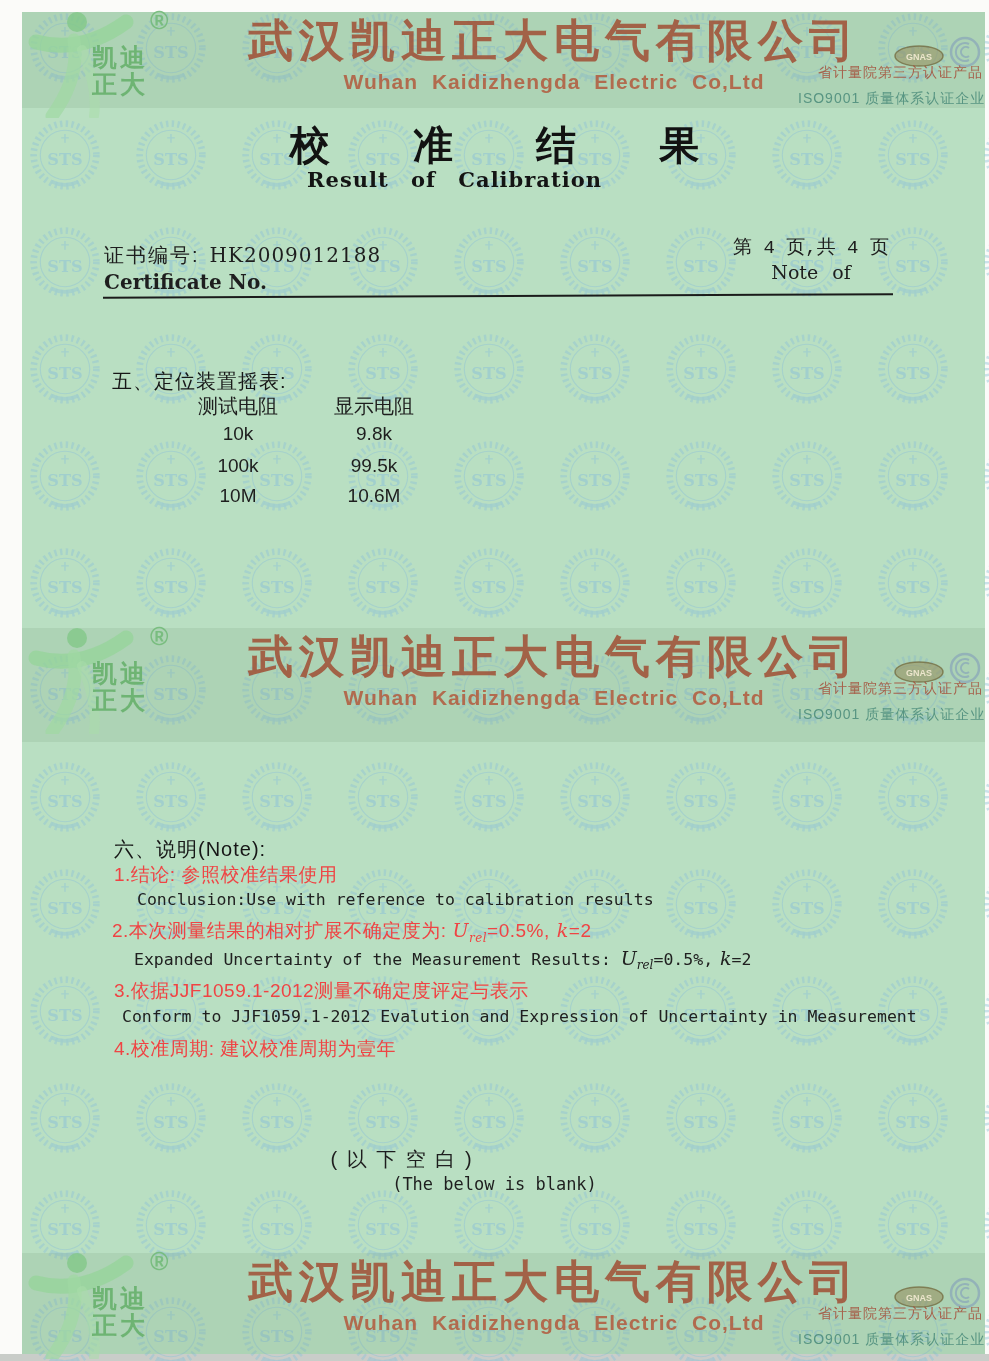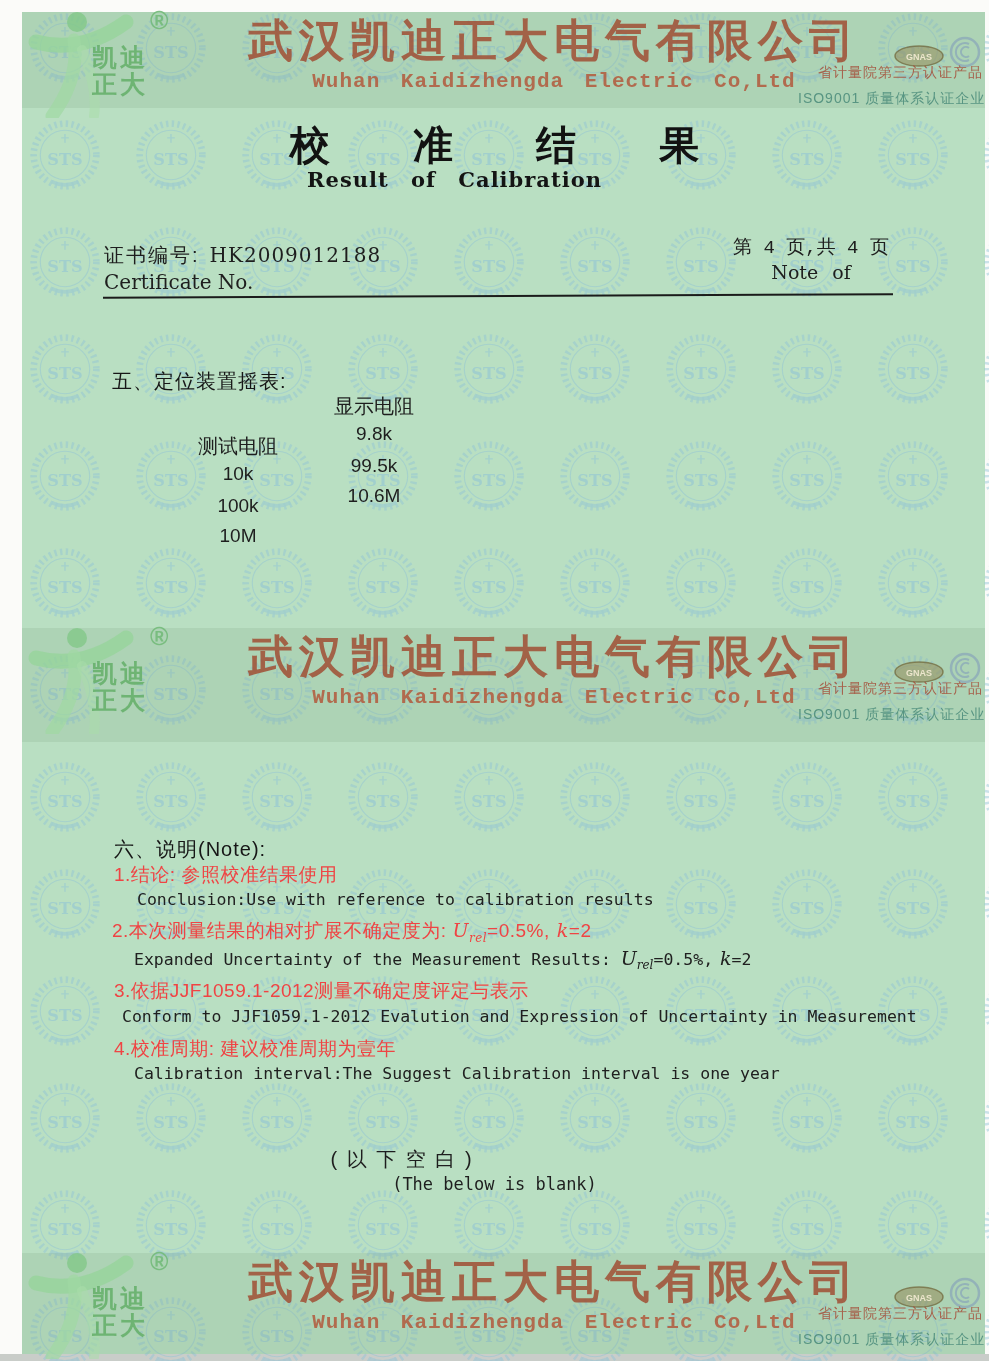--- a/index.html
+++ b/index.html
@@ -37,21 +37,21 @@
   }
   .band .company {
     position:absolute; left:222px; top:4px; width:620px; text-align:center; z-index:2;
   }
   .band .company-cn {
     font-family:"DejaVu Serif","Liberation Serif",serif;
     font-size:45px; font-weight:bold; letter-spacing:6px; line-height:50px;
     color:rgba(160,78,52,0.85); white-space:nowrap;
   }
   .band .company-en {
-    font-family:Liberation Mono, monospace;
+    font-family:Liberation Sans, sans-serif;
     font-size:21px; font-weight:bold; letter-spacing:1px; word-spacing:7px;
     color:rgba(178,92,64,0.88); margin-top:4px; white-space:nowrap;
   }
   .band .cert-icons { position:absolute; right:2px; top:24px; width:90px; height:32px; z-index:2; }
   .band .cert-line1 {
     position:absolute; right:2px; top:52px; width:175px; text-align:right; z-index:2;
     font-size:14px; letter-spacing:1px; color:rgba(165,84,63,0.9); white-space:nowrap;
   }
   .band .cert-line2 {
     position:absolute; right:2px; top:78px; width:185px; text-align:right; z-index:2;
@@ -67,30 +67,30 @@
     font-size:40px; font-weight:bold; letter-spacing:36px; text-indent:36px;
     color:#121212;
   }
   .title-en {
     left:0; width:909px; top:167px; text-align:center;
     font-family:"DejaVu Serif","Liberation Serif",serif;
     font-size:21px; font-weight:bold; word-spacing:14px; letter-spacing:1px; color:#141414;
   }
   .cert-label-cn { left:104px; top:242px; font-size:20px; letter-spacing:2px; }
   .cert-no { font-family:"DejaVu Serif","Liberation Serif",serif; letter-spacing:1px; margin-left:10px; }
-  .cert-label-en { left:104px; top:270px; font-family:"DejaVu Serif","Liberation Serif",serif; font-size:20px; }
+  .cert-label-en { left:104px; top:270px; font-family:"DejaVu Serif","Liberation Serif",serif; font-size:20px;font-weight:bold; }
   .page-cn { left:726px; top:234px; width:170px; text-align:center; font-size:19px;font-family:Liberation Mono, monospace; }
   .page-en { left:726px; top:261px; width:170px; text-align:center;
              font-family:"DejaVu Serif","Liberation Serif",serif; font-size:19px; word-spacing:8px; }
   .rule { left:103px; top:295px; width:790px; height:2px; background:#1b1b1b; transform:rotate(-0.25deg); }
 
   .s-heading { font-size:20px; letter-spacing:1px; color:#161616; }
   .s5-heading { left:112px; top:368px; }
   .t-row { left:0; width:989px; }
-  .t-cell1 { position:absolute; left:153px; width:170px; text-align:center; font-size:19px;margin-top:40px; }
+  .t-cell1 { position:absolute; left:153px; width:170px; text-align:center; font-size:19px; }
   .t-cell2 { position:absolute; left:289px; width:170px; text-align:center; font-size:19px; }
   .t-head { font-size:20px; }
 
   .s6-heading { left:114px; top:836px; }
   .note-cn { font-size:19px; letter-spacing:0.5px; color:#ef4444; white-space:nowrap; }
   .note-en { font-family:"DejaVu Sans Mono","Liberation Mono",monospace; font-size:16.5px; color:#202020; white-space:nowrap; }
   .formula i { font-family:"DejaVu Serif","Liberation Serif",serif; font-style:italic; font-size:19px; }
   .formula sub { font-family:"DejaVu Serif","Liberation Serif",serif; font-style:italic; font-size:12px; }
   .formula .gap { margin-right:7px; }
 
@@ -1401,20 +1401,19 @@
     <div class="abs note-cn" style="left:114px; top:862px">1.结论: 参照校准结果使用</div>
     <div class="abs note-en" style="left:137px; top:890px">Conclusion:Use with reference to calibration results</div>
 
     <div class="abs note-cn formula" style="left:112px; top:918px"><span>2.本次测量结果的相对扩展不确定度为: </span><i>U</i><sub>rel</sub><span class="gap">=0.5%,</span><i>k</i><span>=2</span></div>
     <div class="abs note-en formula" style="left:134px; top:947px"><span>Expanded Uncertainty of the Measurement Results: </span><i>U</i><sub>rel</sub><span class="gap">=0.5%,</span><i>k</i><span>=2</span></div>
 
     <div class="abs note-cn" style="left:114px; top:978px">3.依据JJF1059.1-2012测量不确定度评定与表示</div>
     <div class="abs note-en" style="left:122px; top:1007px">Conform to JJF1059.1-2012 Evalution and Expression of Uncertainty in Measurement</div>
 
     <div class="abs note-cn" style="left:114px; top:1036px">4.校准周期: 建议校准周期为壹年</div>
-    <div class="abs note-en" style="left:134px; top:1064px">Calibration interval:The Suggest Calibration interval is one year</div>
 
     <div class="abs closing-cn">( 以 下 空 白 )</div>
     <div class="abs closing-en">(The below is blank)</div>
   </div>
 
   <div class="scan-edge"></div>
 </div>
 
 </body></html>

